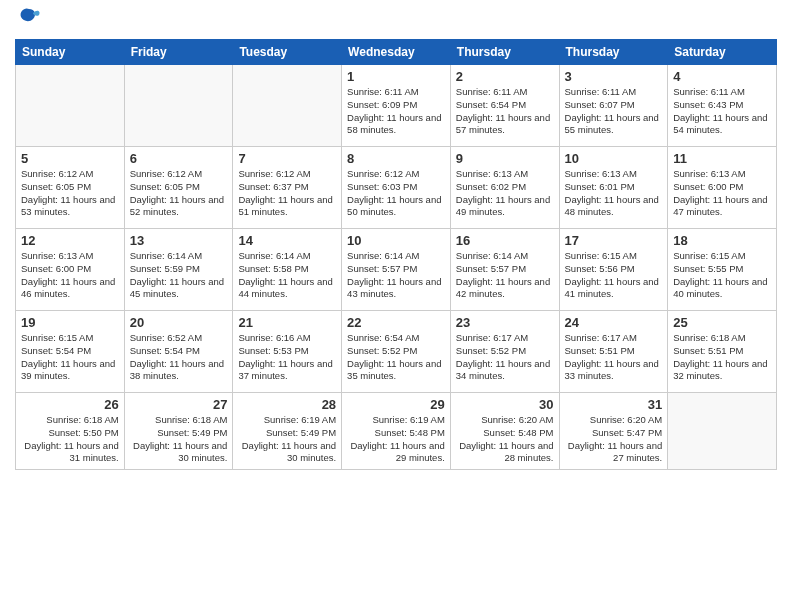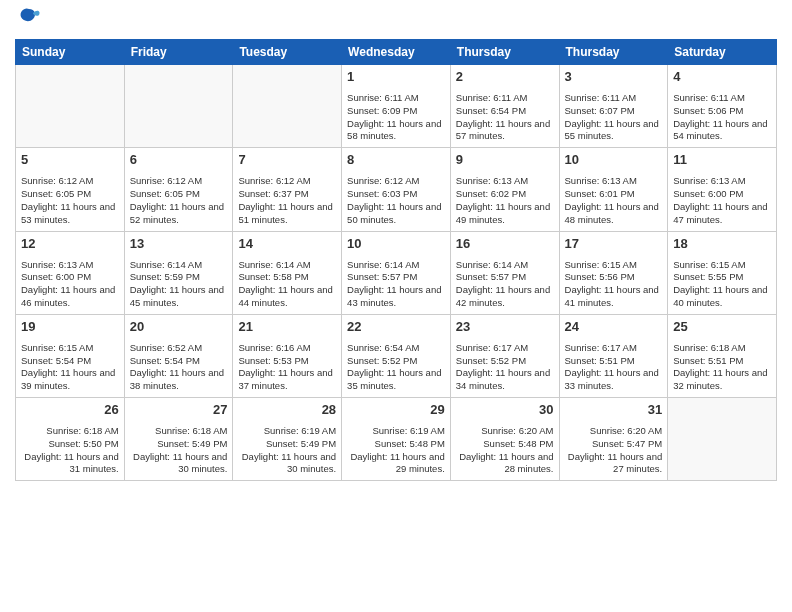--- a/index.html
+++ b/index.html
@@ -78,21 +78,20 @@
     .day-number {
       font-size: 13px;
       font-weight: bold;
       color: #333;
       margin-bottom: 2px;
     }
     .day-info {
       font-size: 9.5px;
       color: #333;
       line-height: 1.35;
-      margin-top: 8px;
     }
     .last-row td {
       height: 75px;
       text-align: right;
     }
   </style>
 </head>
 <body>
 
 <div class="page">
@@ -147,21 +146,21 @@
           <td>
             <div class="day-number">3</div>
             <div class="day-info">Sunrise: 6:11 AM
 Sunset: 6:07 PM
 Daylight: 11 hours
 and 55 minutes.</div>
           </td>
           <td>
             <div class="day-number">4</div>
             <div class="day-info">Sunrise: 6:11 AM
-Sunset: 5:06 PM
+Sunset: 6:43 PM
 Daylight: 11 hours
 and 54 minutes.</div>
           </td>
         </tr>
         <tr>
           <td>
             <div class="day-number">5</div>
             <div class="day-info">Sunrise: 6:12 AM
 Sunset: 6:05 PM
 Daylight: 11 hours

